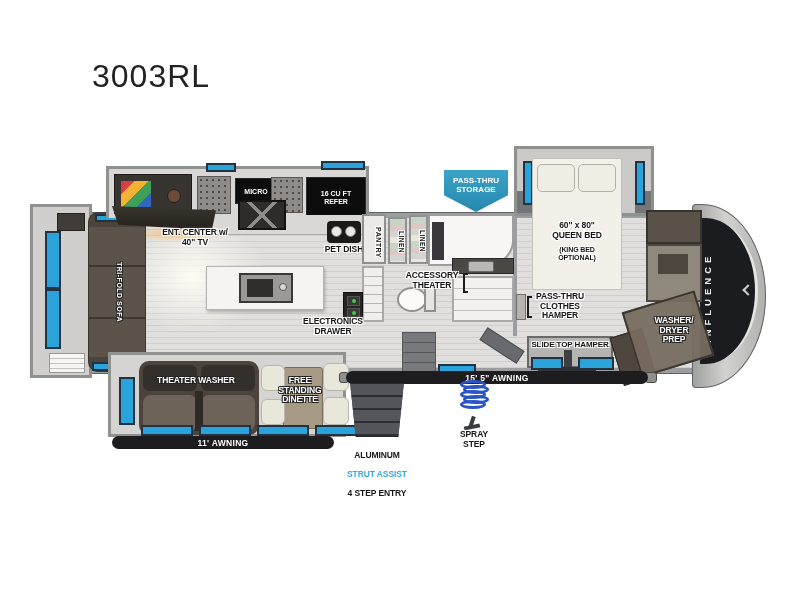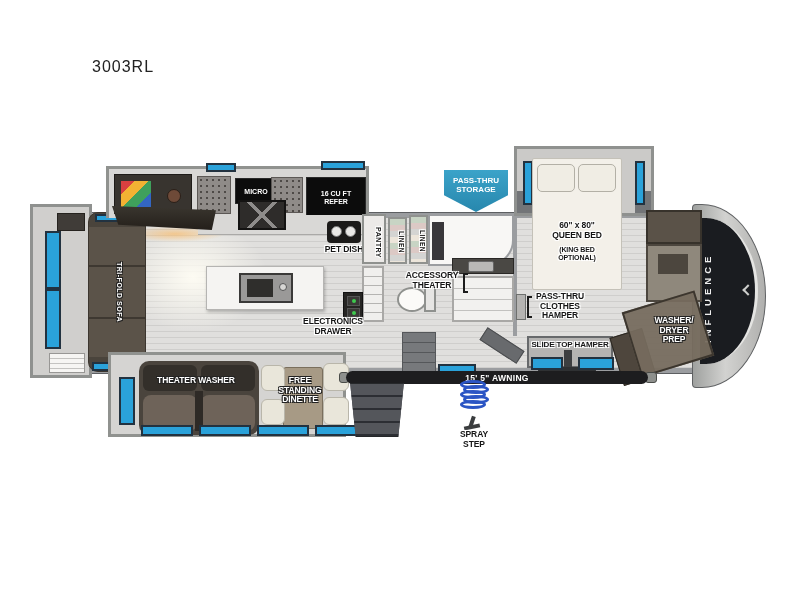--- a/index.html
+++ b/index.html
@@ -2,21 +2,21 @@
 <html><head>
 <meta charset="utf-8">
 <style>
   html,body{margin:0;padding:0;background:#fff;}
   #canvas{position:relative;width:800px;height:600px;background:#fff;overflow:hidden;
           font-family:"Liberation Sans",sans-serif;}
   #canvas *{position:absolute;box-sizing:border-box;}
 
   .planks{background:repeating-linear-gradient(180deg,#e0dfdd 0 5px,#cfcecc 5px 6px);}
 
-  #title{left:92px;top:58px;font-size:16px;color:#222;letter-spacing:1px;width:200px;}
+  #title{left:92px;top:58px;font-size:32px;color:#222;letter-spacing:1px;width:200px;}
 
   
   #main-floor{left:88px;top:213px;width:612px;height:160px;border:5px solid #9b9da0;
               box-shadow:0 0 0 1px #5d5f62;}
   #bedroom-wall{left:513px;top:214px;width:4px;height:122px;background:#9b9da0;}
   #floor-glow{left:118px;top:222px;width:150px;height:110px;
       background:radial-gradient(closest-side,rgba(255,253,244,.95),rgba(255,253,244,0));}
   #counter-glow{left:125px;top:226px;width:100px;height:16px;
       background:radial-gradient(closest-side,rgba(255,170,60,.5),rgba(255,170,60,0));}
 
@@ -238,20 +238,22 @@
   </div>
   <div id="win-k1" class="win-strip"></div>
   <div id="win-k2" class="win-strip"></div>
   <div id="counter-band"></div>
   <div id="ent-counter"></div>
   <div id="stove"></div>
   <div id="pet-dish">
     <span id="dish-a" class="dish"></span>
     <span id="dish-b" class="dish"></span>
   </div>
+  <div id="lbl-entcenter" class="lbl">ENT. CENTER w/
+40" TV</div>
   <div id="lbl-petdish" class="lbl">PET DISH</div>
 
   <div id="pantry-cab"></div>
   <div id="lbl-pantry" class="lbl vert">PANTRY</div>
   <div id="linen-a" class="linen"></div>
   <div id="linen-b" class="linen"></div>
   <div id="lbl-linen-a" class="lbl vert">LINEN</div>
   <div id="lbl-linen-b" class="lbl vert">LINEN</div>
   <div id="drawer-stack"></div>
   <div id="shower">
@@ -348,21 +350,27 @@
   </div>
   <div id="lbl-theater" class="lbl w">THEATER WASHER</div>
   <div id="lbl-dinette" class="lbl w">FREE
 STANDING
 DINETTE</div>
   <div id="mat-entry" class="mat"></div>
 
   <div id="cap15l" class="awn-cap"></div>
   <div id="cap15r" class="awn-cap"></div>
   <div id="awning15" class="awning">15' 5" AWNING</div>
+  <div id="awning11" class="awning">11' AWNING</div>
   <div id="steps"></div>
+  <div id="lbl-entry" class="lbl">
+    <span>ALUMINUM</span>
+    <span class="b">STRUT ASSIST</span>
+    <span>4 STEP ENTRY</span>
+  </div>
   <div id="spray-coil">
     <span></span>
       <span></span>
       <span></span>
       <span></span>
       <span></span>
   </div>
   <div id="spray-nozzle"></div>
   <div id="spray-foot"></div>
   <div id="lbl-spray" class="lbl">SPRAY

